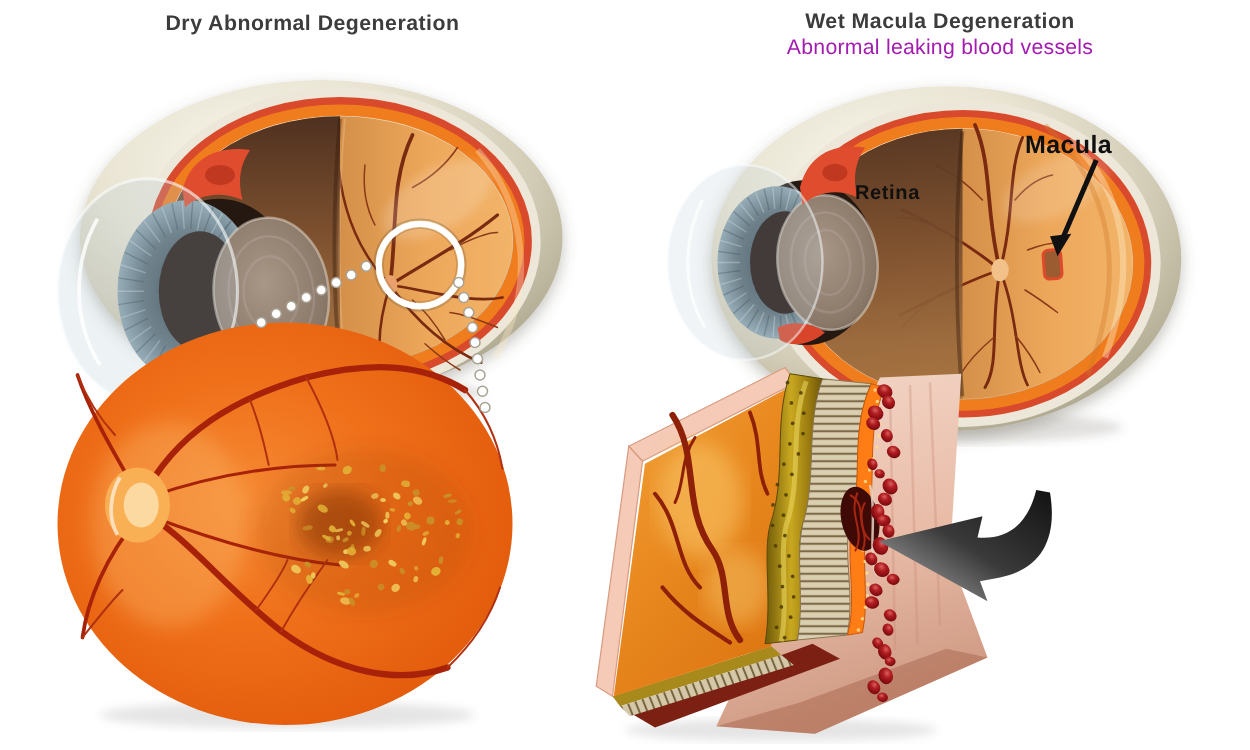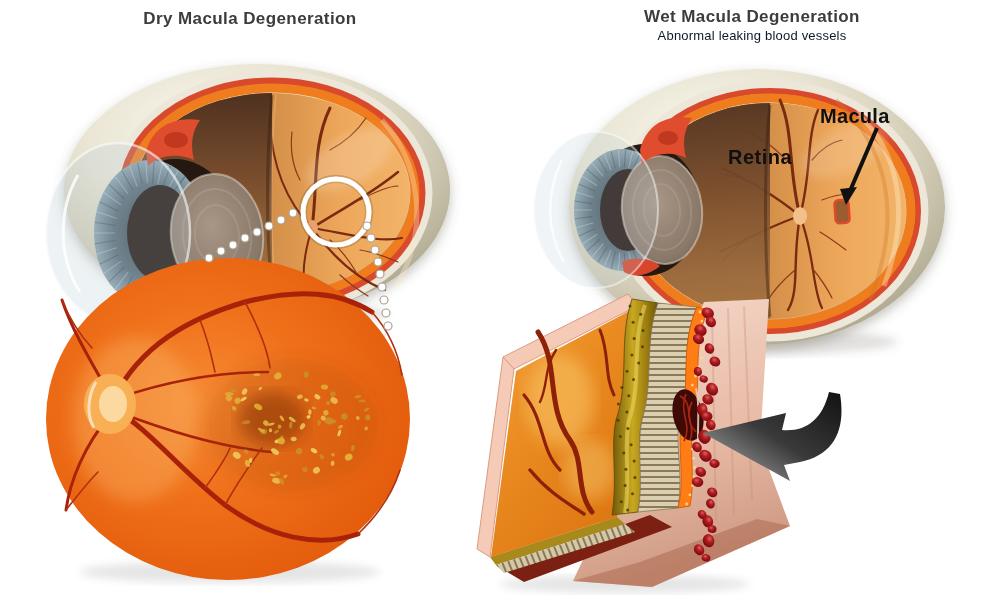--- a/index.html
+++ b/index.html
@@ -4,23 +4,23 @@
 <style>
   html,body{margin:0;padding:0;background:#ffffff;}
   .stage{position:relative;width:1000px;height:600px;background:#ffffff;overflow:hidden;
          font-family:"Liberation Sans",sans-serif;}
   .stage svg{position:absolute;left:0;top:0;}
   .title{position:absolute;font-size:17px;font-weight:bold;color:#3c3c3c;
          letter-spacing:.4px;text-align:center;}
   .title.dry{left:90px;top:9px;width:320px;}
   .title.wet{left:592px;top:7px;width:320px;}
   .subtitle{position:absolute;left:580px;top:28px;width:344px;text-align:center;
-            font-size:13px;font-weight:400;color:#0f172a;letter-spacing:.2px;}
+            font-size:17px;font-weight:400;color:#a21caf;letter-spacing:.2px;}
   .lbl{position:absolute;color:#101010;font-weight:600;text-align:center;}
-  .lbl.retina{left:728px;top:146px;font-size:20px;letter-spacing:.5px;}
+  .lbl.retina{left:684px;top:146px;font-size:16px;letter-spacing:.5px;}
   .lbl.macula{left:820px;top:105px;font-size:20px;letter-spacing:.3px;}
   .lbl.abnormal{left:741px;top:346px;width:178px;text-align:center;
                 font-size:21px;line-height:1.03;}
   .lbl.abnormal span{display:block;}
 </style>
 </head>
 <body>
 
 <div class="stage">
 
@@ -550,19 +550,19 @@
 
   <path d="M840,394 C846,430 834,455 800,462 L784,465 L790,481 L703,433 L786,413 L782,430
            C806,432 822,420 829,392 Z" fill="url(#arrowG)"></path>
 
   <g>
     <path d="M877,128 L850,191" stroke="#111111" stroke-width="4" fill="none"></path>
     <polygon points="846,205 857,187 840,189" fill="#111111"></polygon>
   </g>
 </svg>
 
-<div class="title dry">Dry Macula Degeneration</div>
+<div class="title dry">Dry Abnormal Degeneration</div>
 <div class="title wet">Wet Macula Degeneration</div>
 <div class="subtitle">Abnormal leaking blood vessels</div>
 <div class="lbl retina">Retina</div>
 <div class="lbl macula">Macula</div>
 
 </div>
 
 </body></html>

